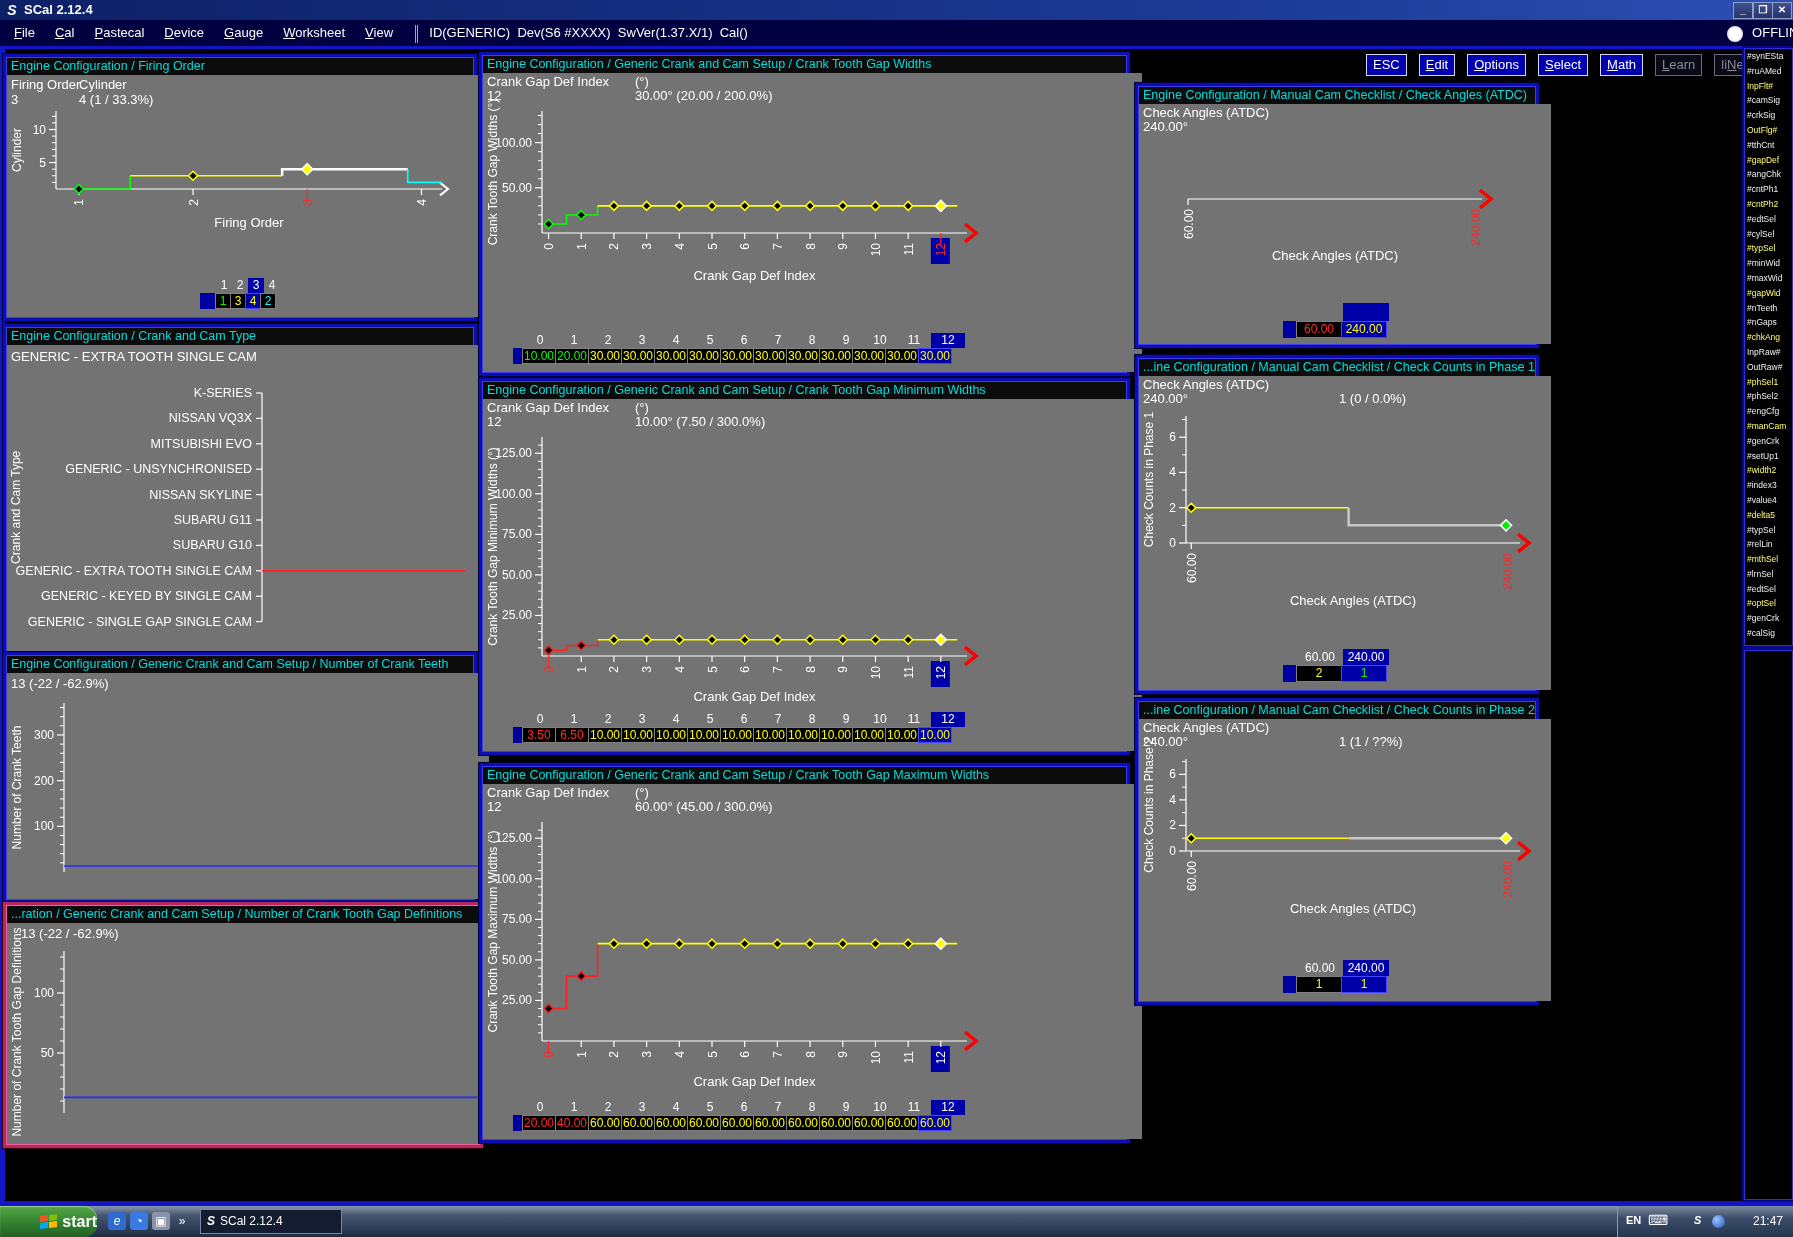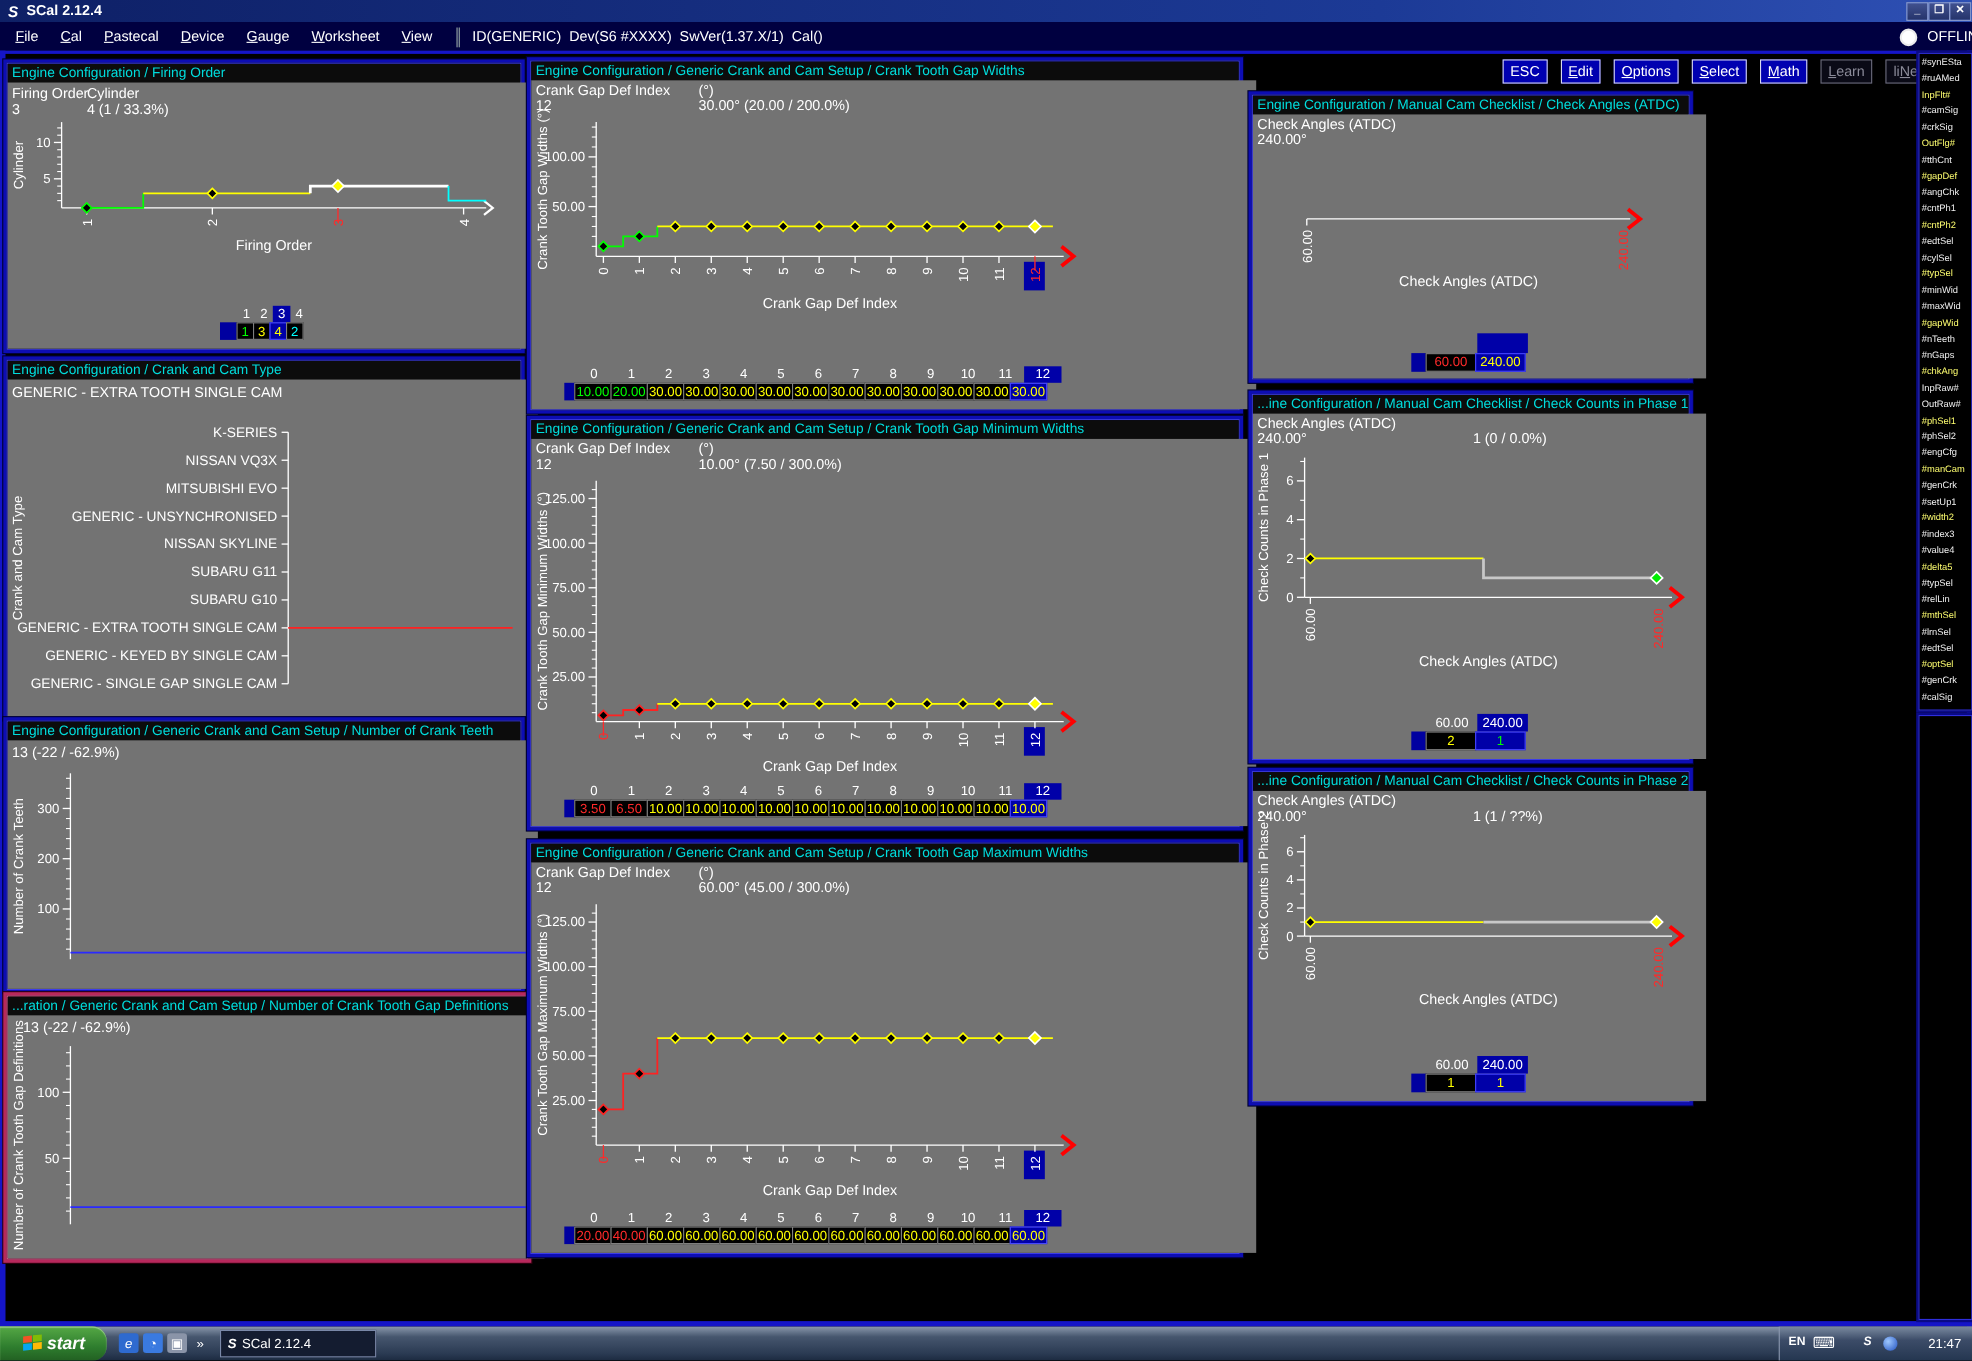--- a/index.html
+++ b/index.html
@@ -52,22 +52,22 @@
   .btn u{text-decoration:underline;}
   .btn.dis{background:#0A0A16;border-color:#6A6A7A;color:#8A8A98;}
   
   .sb{position:absolute;left:1744px;width:49px;box-sizing:border-box;background:#000;
      border:1px solid #2E2EDC;box-shadow:0 0 0 2px #0A0A86;}
   .sbrow{height:14.8px;line-height:14.8px;font-size:8.5px;white-space:nowrap;overflow:hidden;padding-left:2px;}
   
   #taskbar{position:absolute;left:0;top:1206px;width:1793px;height:31px;
      background:linear-gradient(#8A98AC,#46566E 30%,#2A3A52 80%,#1C2A40);}
   #startbtn{position:absolute;left:0;top:0;height:31px;width:97px;border-radius:0 13px 13px 0;
-     background:linear-gradient(#55A845,#2E7D2E 60%,#226022);color:#fff;font-weight:bold;font-style:italic;
-     font-size:16px;line-height:31px;text-align:center;box-shadow:inset 0 1px 1px #9ED08E;}
+     background:linear-gradient(#55A845,#2E7D2E 60%,#226022);color:#fff;font-weight:bold;
+     font-size:16px;line-height:31px;text-align:right;box-shadow:inset 0 1px 1px #9ED08E;}
   .ql{position:absolute;top:6px;width:18px;height:18px;border-radius:3px;font-size:12px;line-height:18px;
      text-align:center;color:#fff;}
   #taskbtn{position:absolute;left:200px;top:3px;width:142px;height:25px;background:#141C30;
      border:1px solid #7A88A8;color:#fff;font-size:12px;line-height:23px;padding-left:6px;box-sizing:border-box;}
   #tray{position:absolute;right:0;top:0;height:31px;width:175px;border-left:1px solid #8A98B0;
      background:linear-gradient(#7A8AA0,#3C4C68 40%,#243650);color:#fff;}
   #tray .t{position:absolute;top:8px;font-size:11px;}
 </style>
 </head>
 <body>

